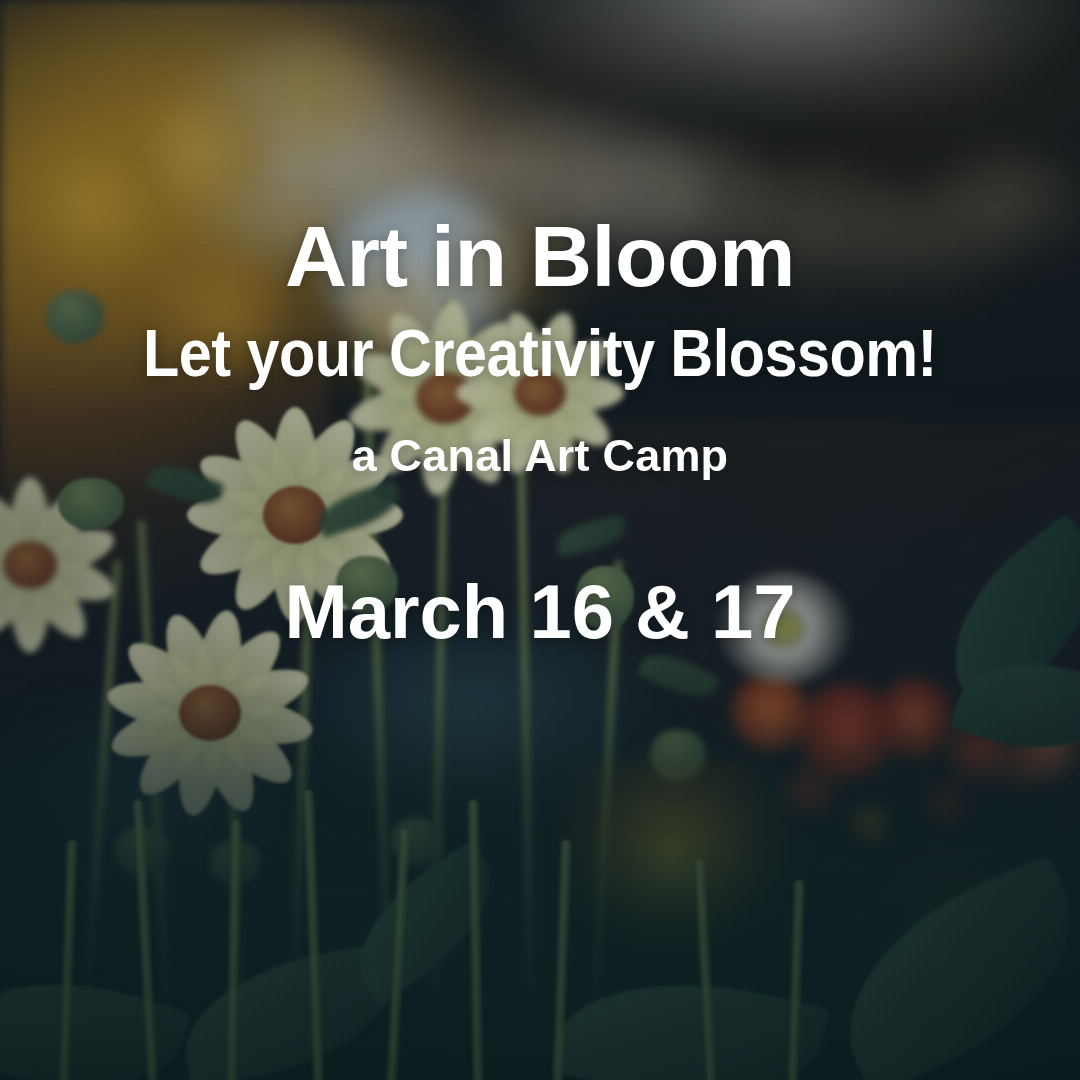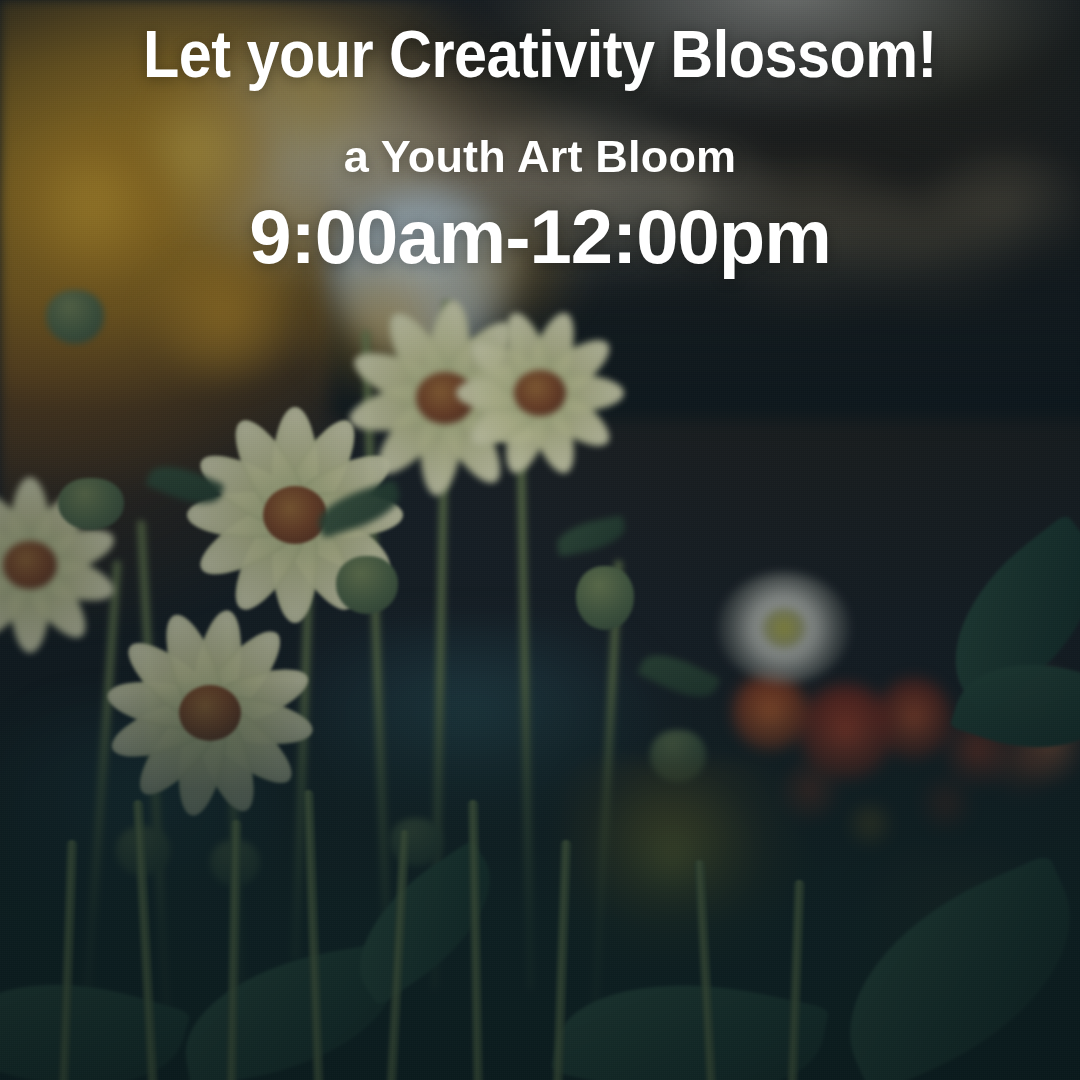--- a/index.html
+++ b/index.html
@@ -407,18 +407,19 @@
     <div class="stalk" style="left:470px; top:800px; height:300px; transform:rotate(-1deg);"></div>
     <div class="stalk" style="left:556px; top:840px; height:260px; transform:rotate(2deg);"></div>
     <div class="stalk" style="left:700px; top:860px; height:240px; transform:rotate(-3deg);"></div>
     <div class="stalk" style="left:790px; top:880px; height:220px; transform:rotate(2deg);"></div>
   </div>
 
   <div class="bg-layer bg-vignette"></div>
   <div class="bg-layer bg-grain"></div>
 
   <div id="content">
+    <div class="t title">Art in Bloom</div>
     <div class="t tagline">Let your Creativity Blossom!</div>
-    <div class="t kicker">a Youth Art Bloom</div>
-    <div class="t time">9:00am-12:00pm</div>
+    <div class="t kicker">a Canal Art Camp</div>
+    <div class="t date">March 16 &amp; 17</div>
   </div>
 
 </div>
 
 </body></html>

